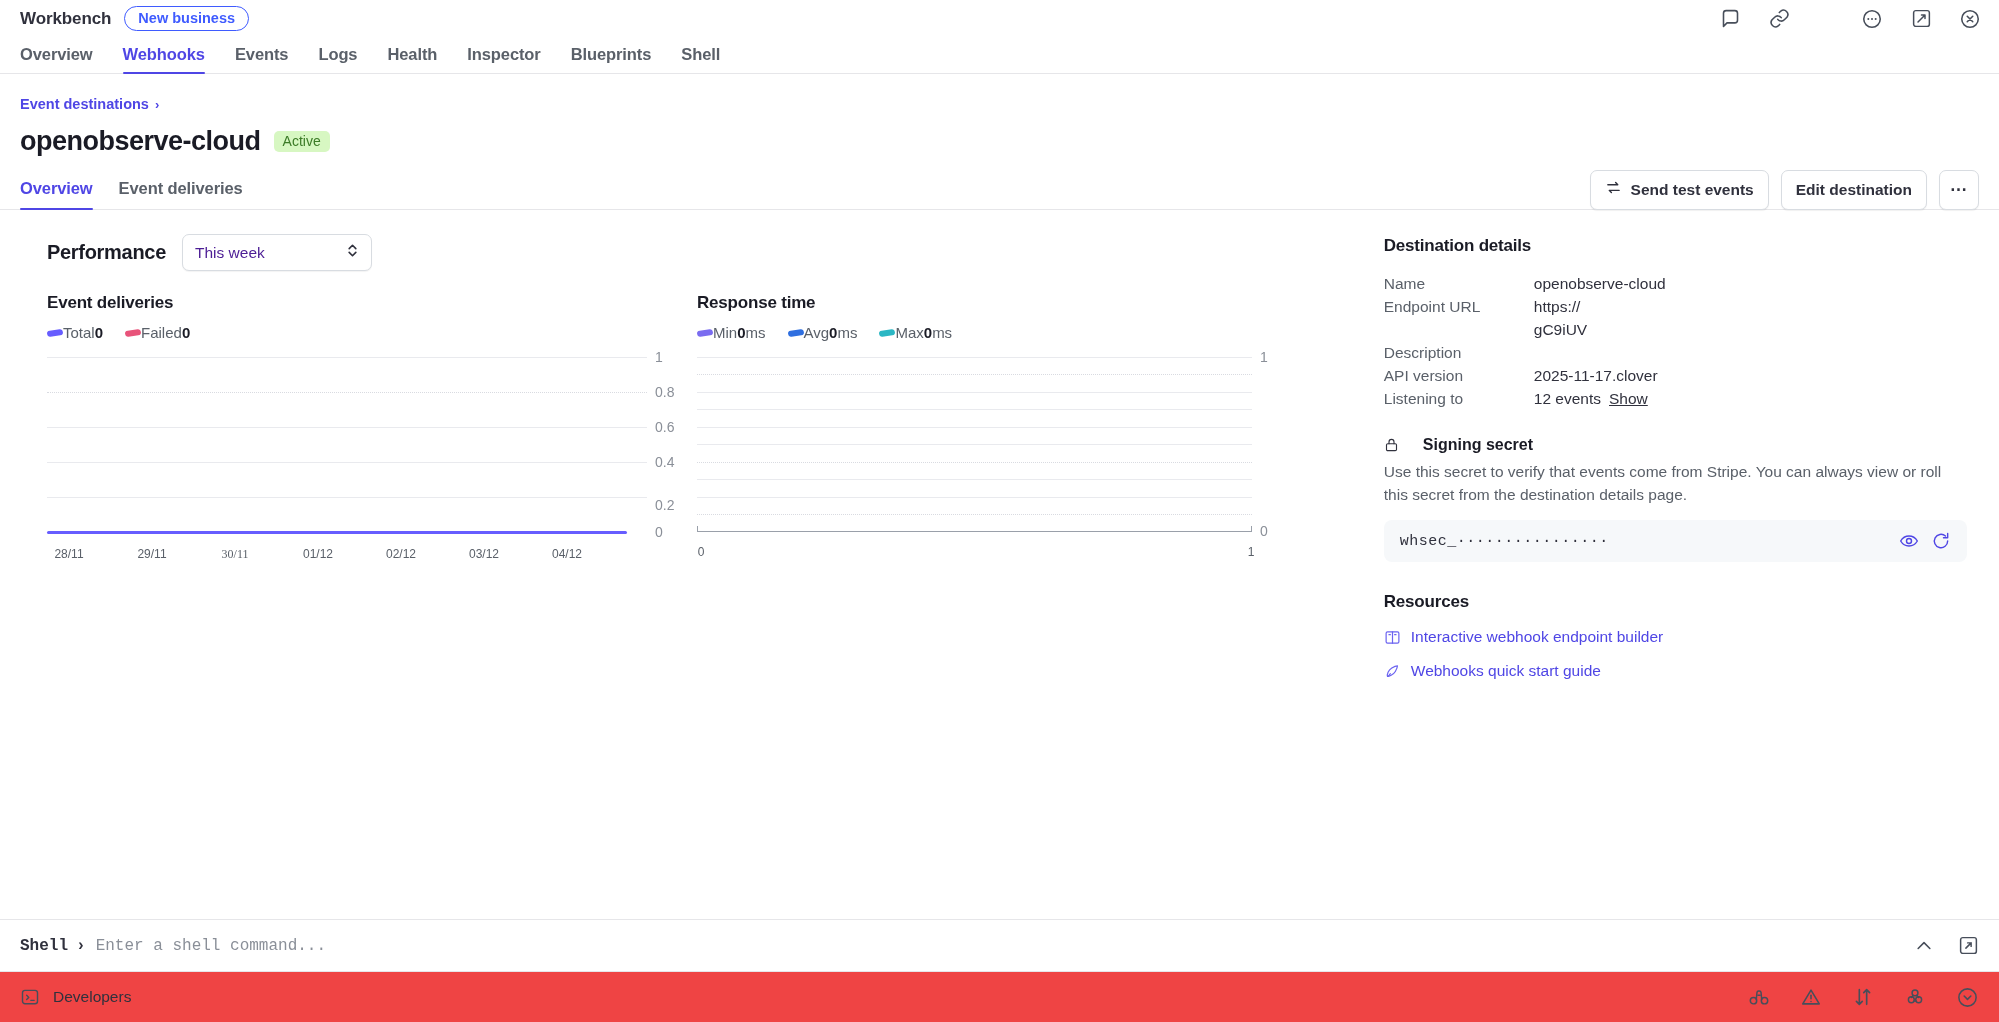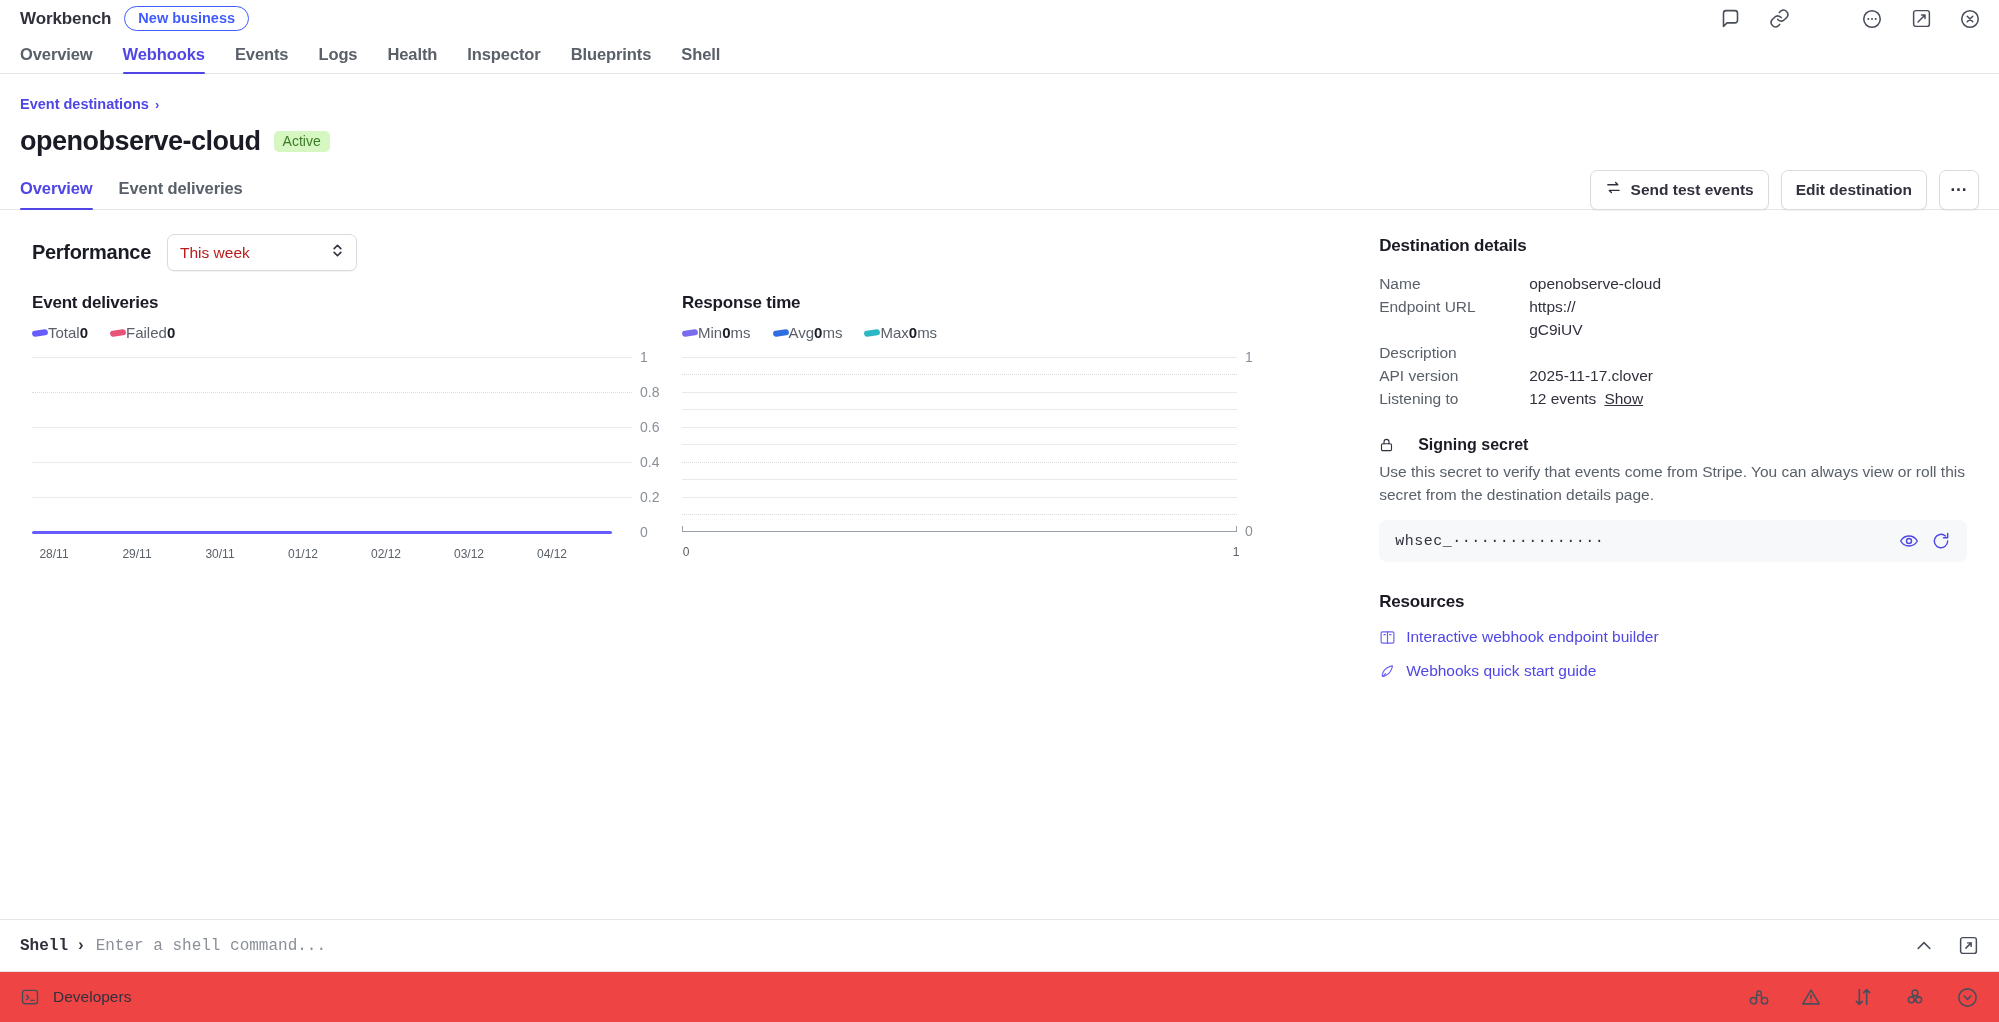--- a/index.html
+++ b/index.html
@@ -95,30 +95,30 @@
     padding-bottom: 11px; position: relative; cursor: pointer;
     letter-spacing: -0.1px;
   }
   .subtab.active { color: #4f46e5; }
   .subtab.active::after {
     content: ""; position: absolute; left: 0; right: 0; bottom: -1px;
     height: 2px; background: #4f46e5; border-radius: 2px;
   }
 
   
-  .body { display: flex; padding: 0 32px; }
+  .body { display: flex; padding: 0 32px; margin-left: 15px; }
   .leftcol { width: 1322px; padding-top: 24px; }
   .rightcol { width: 620px; padding-top: 26px; padding-left: 30px; }
 
   .perf-row { display: flex; align-items: center; gap: 16px; }
   .perf-title { font-size: 20px; font-weight: 700; letter-spacing: -0.3px; color: #1a1b25; }
   .select {
     border: 1px solid #d8dce1; border-radius: 7px; background: #fff;
     box-shadow: 0 1px 1px rgba(0,0,0,.05);
-    font-size: 15.5px; font-weight: 500; color: #b91c1c;
+    font-size: 15.5px; font-weight: 500; color: #4c1d95;
     padding: 7px 12px; display: flex; align-items: center; gap: 38px;
     cursor: pointer; min-width: 190px; justify-content: space-between;
   }
 
   .charts { display: flex; margin-top: 22px; }
   .chart-block { }
   .chart-ed { width: 650px; }
   .chart-rt { width: 600px; margin-left: 0px; }
   .chart-title { font-size: 17px; font-weight: 700; color: #1a1b25; letter-spacing: -0.2px; }
   .legend { display: flex; gap: 22px; margin-top: 11px; align-items: center; }
@@ -312,29 +312,29 @@
           <div class="gridline" style="top:0px;   width:600px;"></div>
           <div class="gridline dotted" style="top:35px;  width:600px;"></div>
           <div class="gridline" style="top:70px;  width:600px;"></div>
           <div class="gridline" style="top:105px; width:600px;"></div>
           <div class="gridline" style="top:140px; width:600px;"></div>
 
           <div class="ytick" style="top:0px;   left:608px;">1</div>
           <div class="ytick" style="top:35px;  left:608px;">0.8</div>
           <div class="ytick" style="top:70px;  left:608px;">0.6</div>
           <div class="ytick" style="top:105px; left:608px;">0.4</div>
-          <div class="ytick" style="top:140px; left:608px;">0.2</div>
+          <div class="ytick" style="top:148px; left:608px;">0.2</div>
           <div class="ytick" style="top:175px; left:608px;">0</div>
 
           <div class="series-line" style="top:174px; width:580px; background:#e8537a; opacity:.0"></div>
           <div class="series-line" style="top:174px; width:580px; background:#675dff"></div>
 
           <div class="xtick" style="top:190px; left:22px;">28/11</div>
           <div class="xtick" style="top:190px; left:105px;">29/11</div>
-          <div class="xtick" style="top:190px; left:188px;">30/11</div>
+          <div class="xtick" style="top:190px; left:188px;font-family:Liberation Serif, serif;">30/11</div>
           <div class="xtick" style="top:190px; left:271px;">01/12</div>
           <div class="xtick" style="top:190px; left:354px;">02/12</div>
           <div class="xtick" style="top:190px; left:437px;">03/12</div>
           <div class="xtick" style="top:190px; left:520px;">04/12</div>
         </div>
       </div>
 
       <div class="chart-block chart-rt">
         <div class="chart-title">Response time</div>
         <div class="legend">

